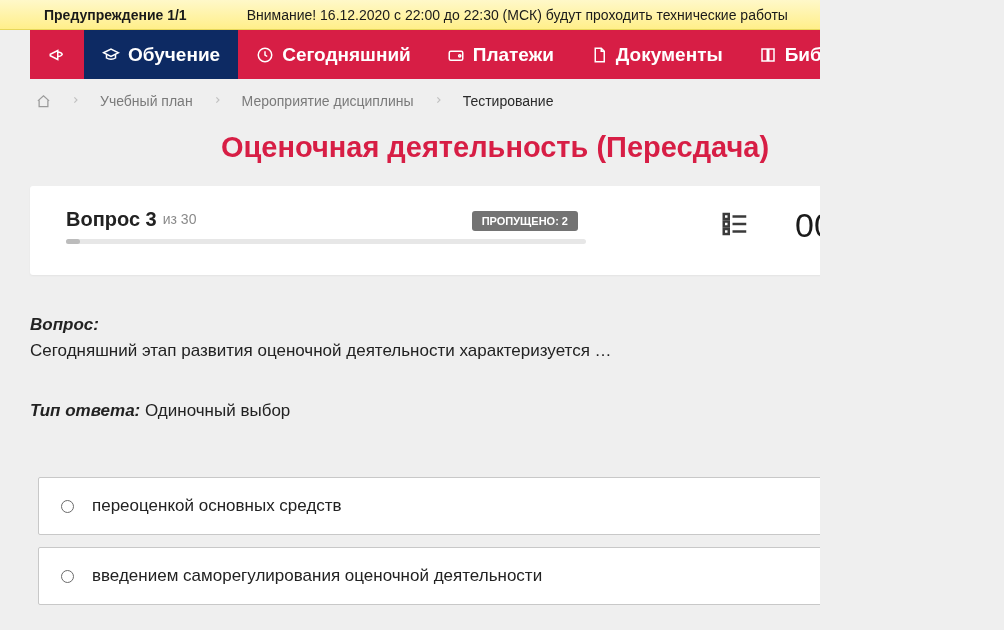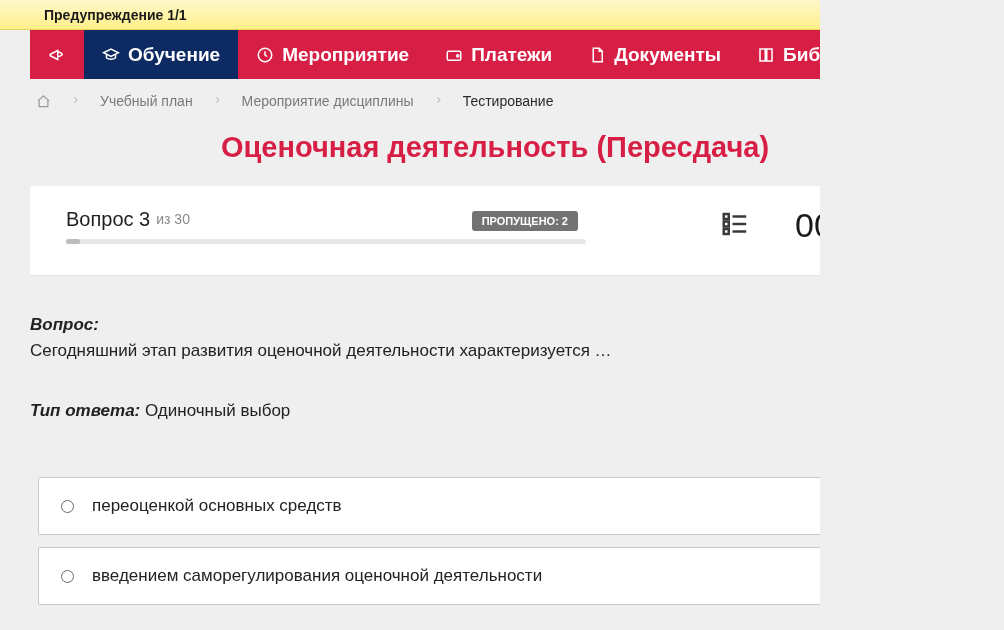--- a/index.html
+++ b/index.html
@@ -100,21 +100,21 @@
     background: #fff;
     margin: 0 30px;
     border-radius: 3px;
     padding: 20px 36px 30px;
     display: flex;
     align-items: center;
     box-shadow: 0 1px 2px rgba(0,0,0,0.05);
   }
   .qcard-left { flex: 1; }
   .qnum-row { display:flex; align-items:center; gap: 6px; margin-bottom: 8px;}
-  .qnum { font-size: 20px; font-weight: 400; color:#222; }
+  .qnum { font-size: 20px; font-weight: 700; color:#222; }
   .qnum-total { font-size: 14px; color: #8a8a8a; }
   .qprogress {
     position: relative;
     height: 5px;
     background: #e7e7e7;
     border-radius: 3px;
     width: 520px;
     margin-top: 4px;
   }
   .qprogress-fill {
@@ -175,20 +175,21 @@
   }
 </style>
 </head>
 <body>
 
 <div class="scrollwrap">
 <div class="page">
 
   <div class="warnbar">
     <span class="warn-title">Предупреждение 1/1</span>
+    <span class="warn-msg">Внимание! 16.12.2020 с 22:00 до 22:30 (МСК) будут проходить технические работы</span>
     <span class="warn-close">x</span>
   </div>
 
   <div class="nav">
     <div class="nav-item">
       <span class="nav-icon">
         <svg width="18" height="18" viewBox="0 0 24 24" fill="none" stroke="#fff" stroke-width="2">
               <path d="M3 11v2l10 5V6L3 11z"></path>
               <path d="M13 8c3 0 5 1 6 3-1 2-3 3-6 3"></path>
             </svg>
@@ -203,21 +204,21 @@
       </span>
       <span>Обучение</span>
     </div>
     <div class="nav-item">
       <span class="nav-icon">
         <svg width="18" height="18" viewBox="0 0 24 24" fill="none" stroke="#fff" stroke-width="2">
               <circle cx="12" cy="12" r="9"></circle>
               <path d="M12 7v5l3 2"></path>
             </svg>
       </span>
-      <span>Мероприятие</span>
+      <span>Сегодняшний</span>
     </div>
     <div class="nav-item">
       <span class="nav-icon">
         <svg width="18" height="18" viewBox="0 0 24 24" fill="none" stroke="#fff" stroke-width="2">
               <rect x="3" y="7" width="18" height="12" rx="2"></rect>
               <circle cx="17" cy="13" r="1.5"></circle>
             </svg>
       </span>
       <span>Платежи</span>
     </div>

